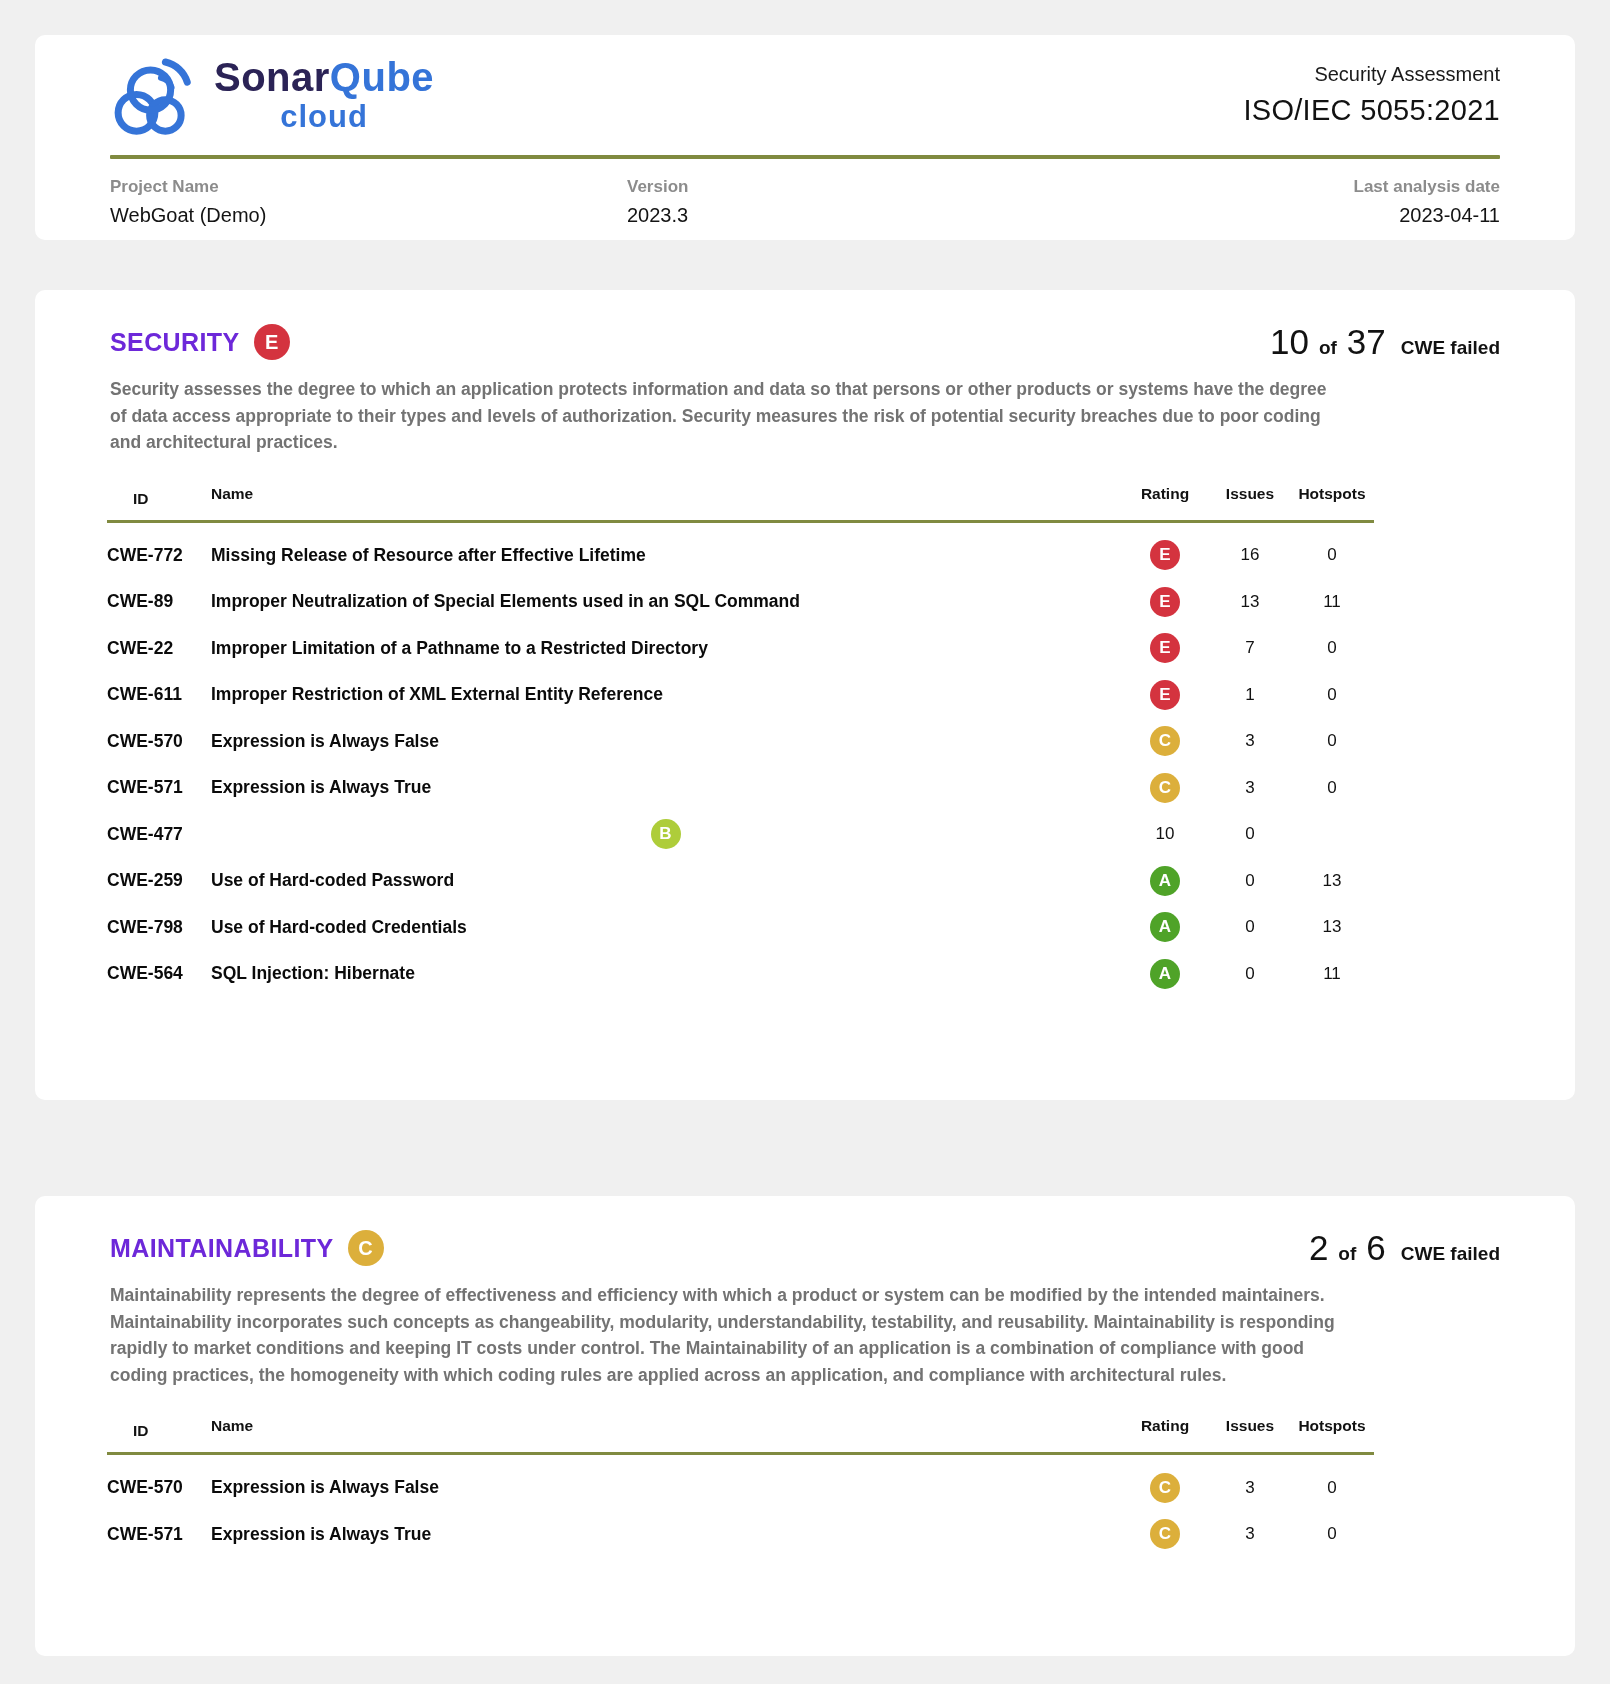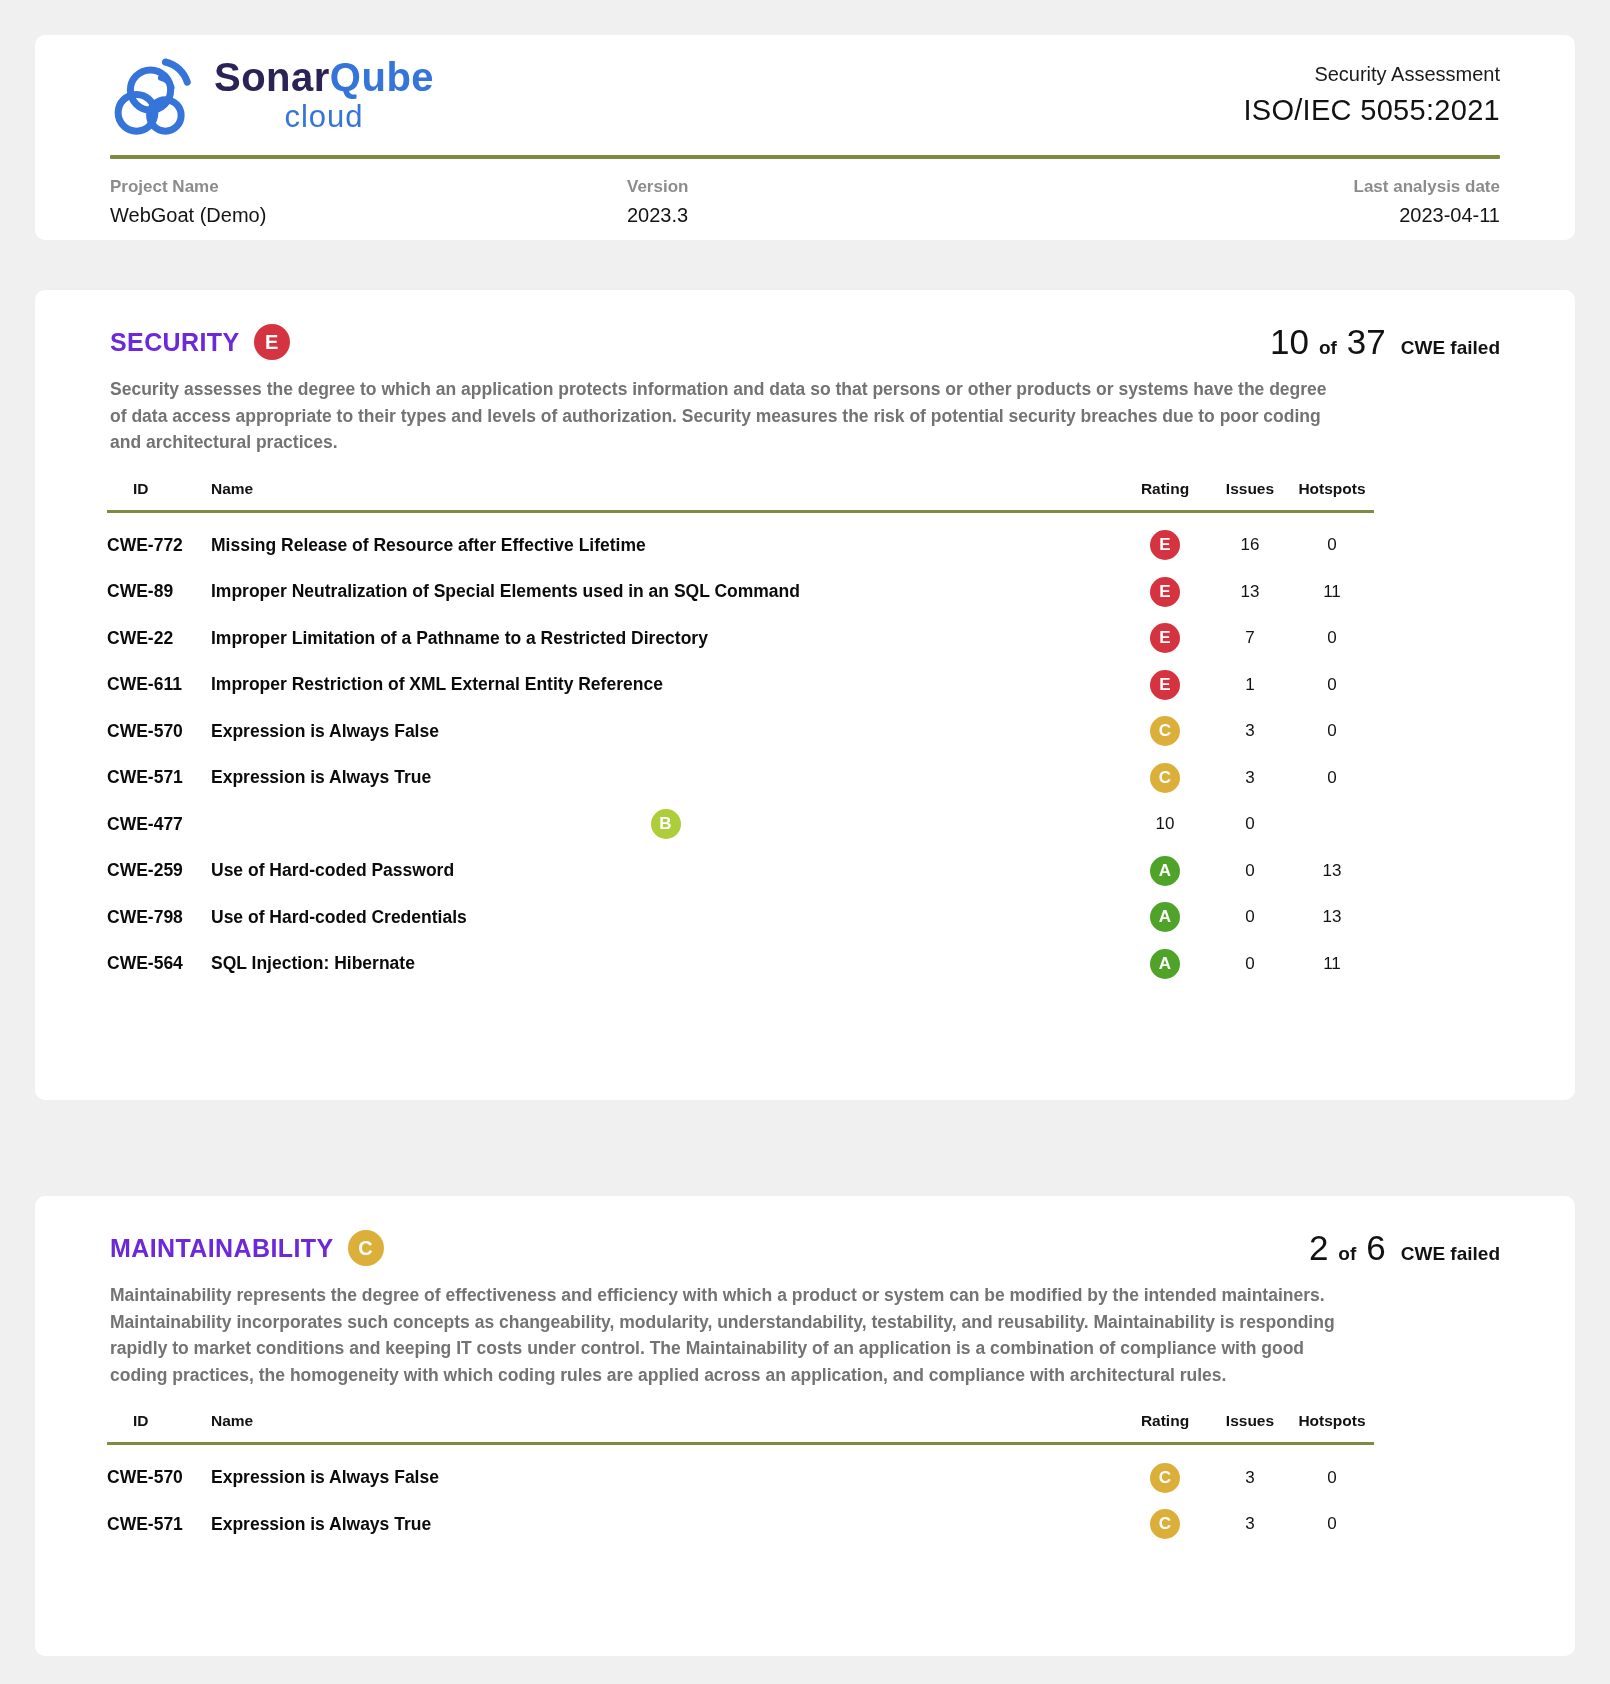--- a/index.html
+++ b/index.html
@@ -32,21 +32,21 @@
   .hc-top{
     display:flex;justify-content:space-between;align-items:flex-start;
     padding:20px 75px 0 75px;height:104px;
   }
   .logo{display:flex;align-items:flex-start;}
   .logo svg{display:block;}
   .logo-text{margin-left:16px;margin-top:2px;line-height:1;text-align:center;}
   .logo-line1{font-size:40px;font-weight:600;letter-spacing:.5px;}
   .logo-line1 .sonar{color:var(--dark);}
   .logo-line1 .qube{color:var(--blue);}
-  .logo-line2{font-size:31px;font-weight:400;color:var(--blue);margin-top:4px;letter-spacing:1px;}
+  .logo-line2{font-size:31px;font-weight:700;color:var(--blue);margin-top:4px;letter-spacing:1px;}
   .report-meta{text-align:right;margin-top:8px;margin-left:44px;}
   .report-type{font-size:20px;font-weight:500;color:#1a1a1a;}
   .report-standard{font-size:29px;font-weight:500;margin-top:8px;letter-spacing:.3px;}
   .rule{height:4px;background:var(--olive);margin:16px 75px 0 75px;border-radius:1px;}
   .hc-fields{display:flex;padding:18px 75px 0 75px;}
   .field .flabel{font-size:17px;font-weight:700;color:var(--label-grey);}
   .field .fvalue{font-size:20px;font-weight:400;color:#141414;margin-top:7px;}
   .f1{width:517px;}
   .f2{width:376px;}
   .f3{width:300px;}
@@ -79,21 +79,21 @@
   .t-head,.t-row{
     display:grid;
     grid-template-columns:104px 1fr 90px 80px 84px;
     align-items:center;
   }
   .t-head{
     font-size:15.5px;font-weight:700;
     padding-bottom:12px;
     border-bottom:3px solid var(--olive);
   }
-  .t-head .c-id{padding-left:26px;}
+  .t-head .c-id{padding-left:26px;margin-top:10px;}
   .c-rating,.c-issues,.c-hotspots{text-align:center;}
   .c-rating{display:flex;justify-content:center;}
   .t-head .c-rating{display:block;}
   .t-body{margin-top:9px;}
   .t-row{height:46.5px;}
   .t-row .c-id,.t-row .c-name{font-size:17.5px;font-weight:700;color:#0b0b0b;}
   .t-row .c-issues,.t-row .c-hotspots{font-size:17px;font-weight:500;}
 </style>
 </head>
 <body>

